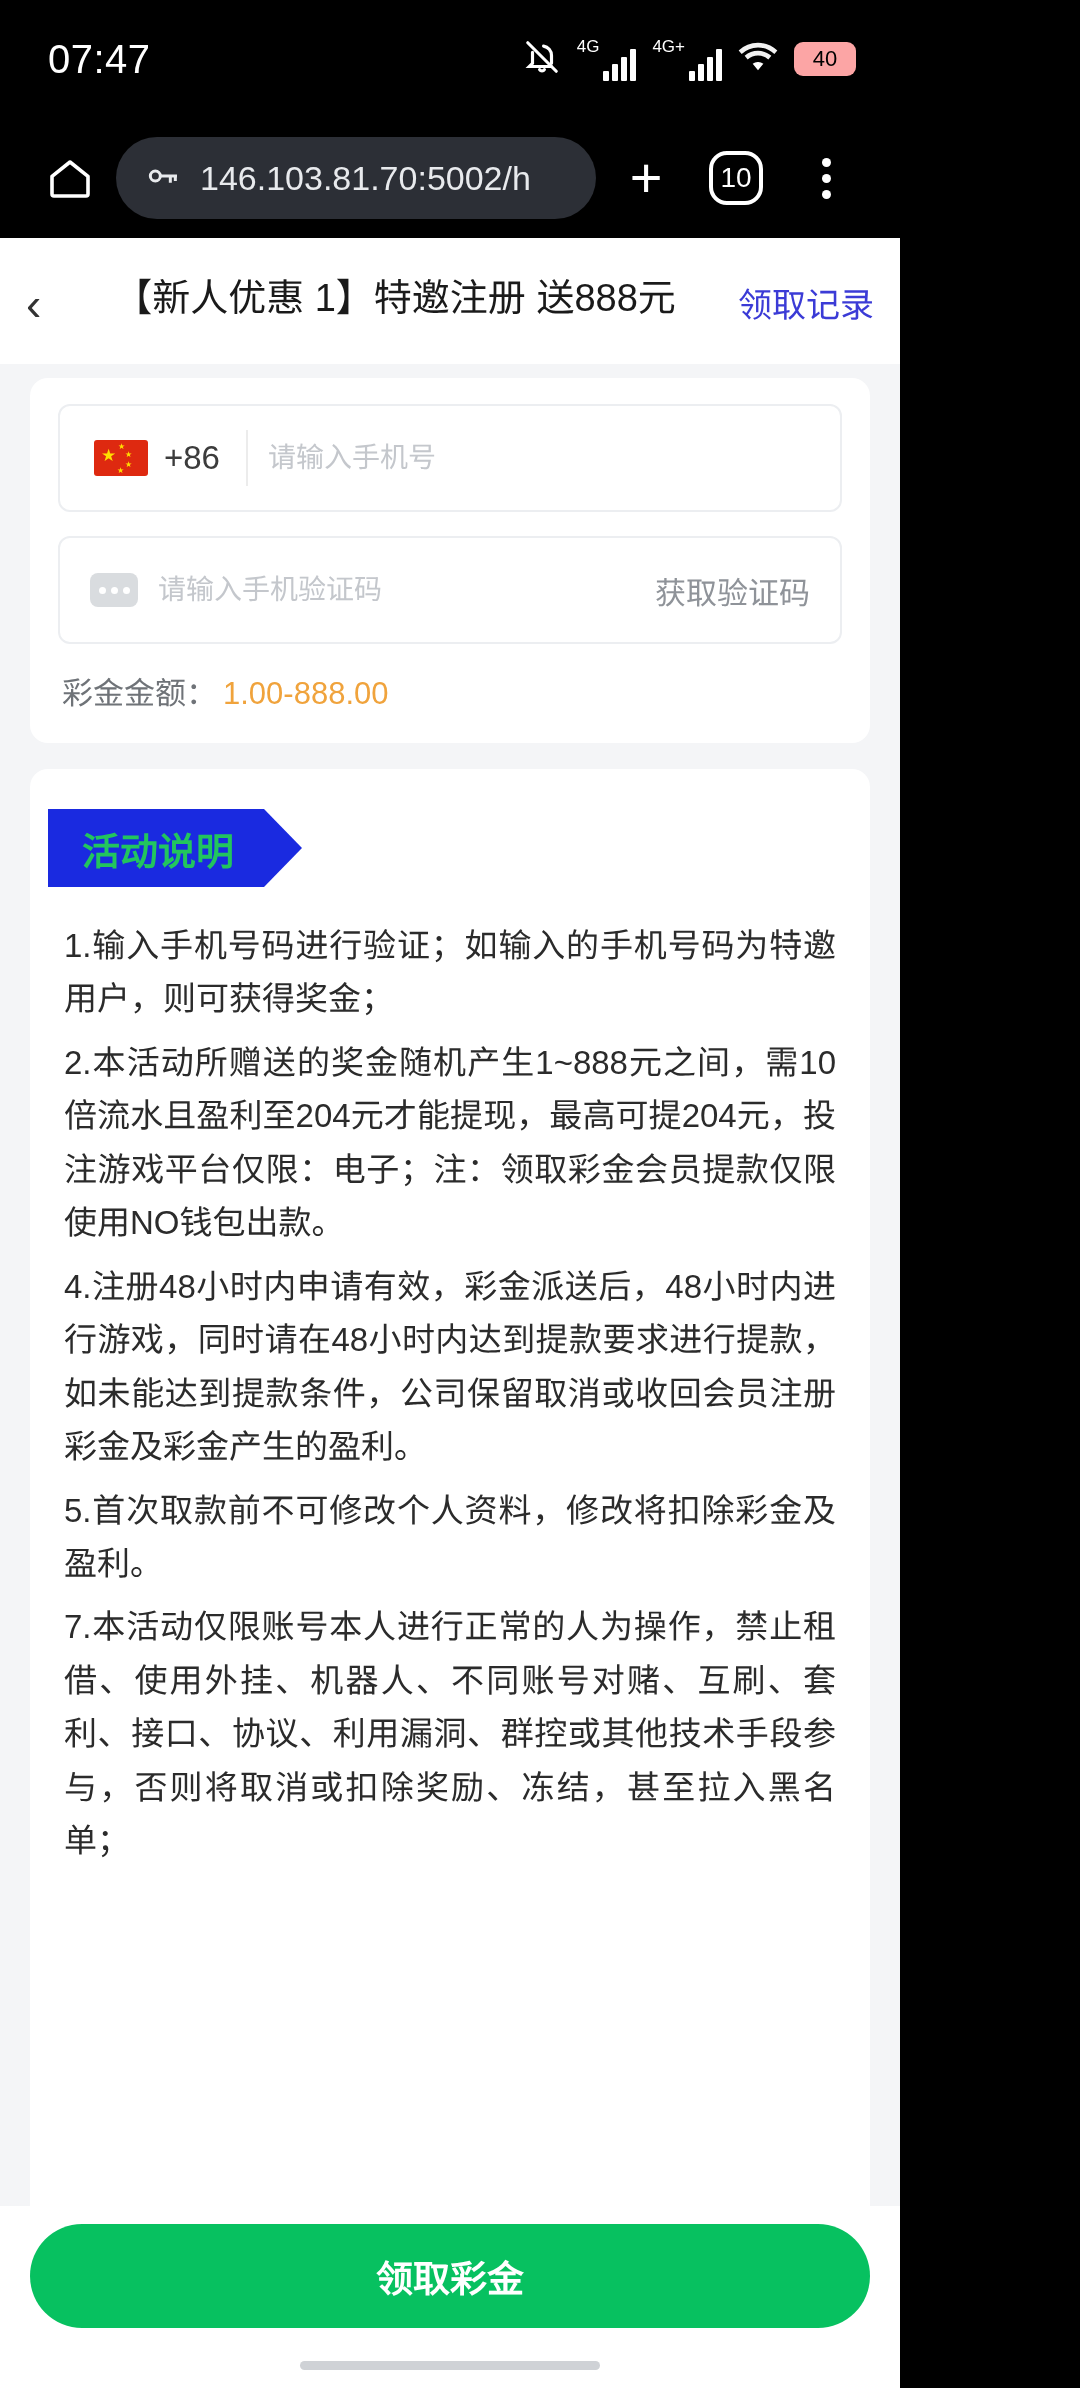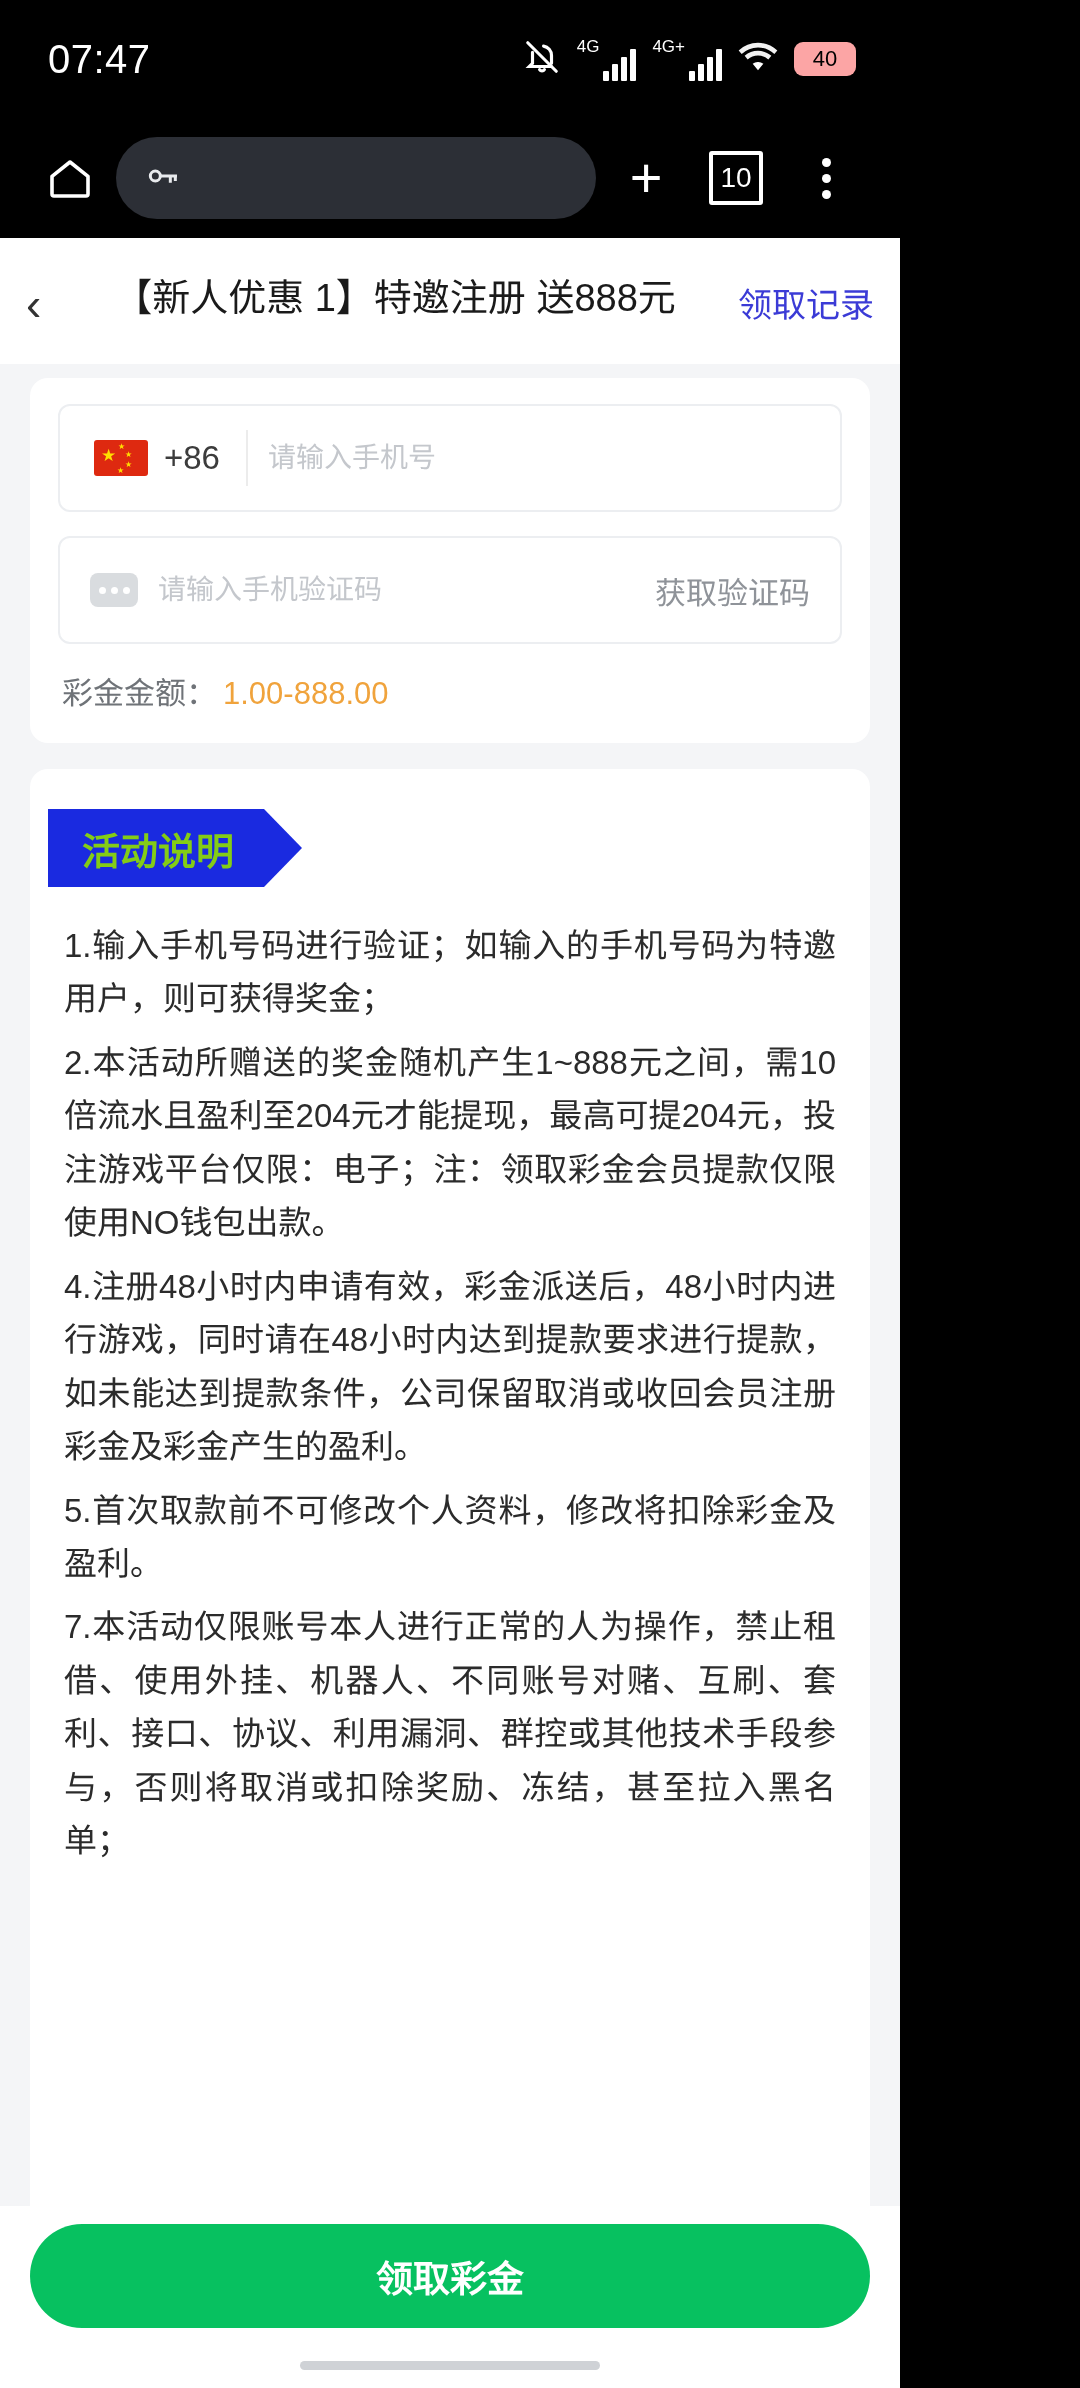--- a/index.html
+++ b/index.html
@@ -95,21 +95,21 @@
     overflow: hidden;
   }
   .chrome-icon {
     width: 80px; height: 80px;
     display: flex; align-items: center; justify-content: center;
     color: #fff;
   }
   .tab-count {
     width: 54px; height: 54px;
     border: 4px solid #fff;
-    border-radius: 3px;
+    border-radius: 18px;
     color: #fff;
     font-size: 28px;
     display: flex; align-items: center; justify-content: center;
     font-weight: 500;
   }
   .plus { font-size: 56px; color:#fff; line-height: 1; font-weight: 300; }
   .kebab { display: flex; flex-direction: column; gap: 7px; align-items: center; }
   .kebab i { width: 9px; height: 9px; background: #fff; border-radius: 50%; display: block; }
 
   
@@ -239,21 +239,21 @@
     padding: 0 0 10px 0;
     position: relative;
     height: 100%;
     overflow: hidden;
   }
   .ribbon {
     position: relative;
     display: inline-flex;
     align-items: center;
     background: #1a2ae0;
-    color: #84cc16;
+    color: #22c55e;
     font-size: 38px;
     font-weight: 700;
     height: 78px;
     padding: 0 30px 0 34px;
     margin: 40px 0 18px 18px;
   }
   .ribbon::after {
     content: "";
     position: absolute;
     right: -38px; top: 0;
@@ -354,20 +354,21 @@
     </div>
     <div class="omnibox">
       <span>
         <svg width="40" height="40" viewBox="0 0 24 24" fill="none" stroke="#e8eaed" stroke-width="1.8">
           <circle cx="8" cy="12" r="3"></circle>
           <line x1="11" y1="12" x2="21" y2="12"></line>
           <line x1="17" y1="12" x2="17" y2="16"></line>
           <line x1="20" y1="12" x2="20" y2="15"></line>
         </svg>
       </span>
+      <span class="url">146.103.81.70:5002/h</span>
     </div>
     <div class="chrome-icon">
       <span class="plus">+</span>
     </div>
     <div class="chrome-icon">
       <span class="tab-count">10</span>
     </div>
     <div class="chrome-icon">
       <span class="kebab">
           <i></i>

